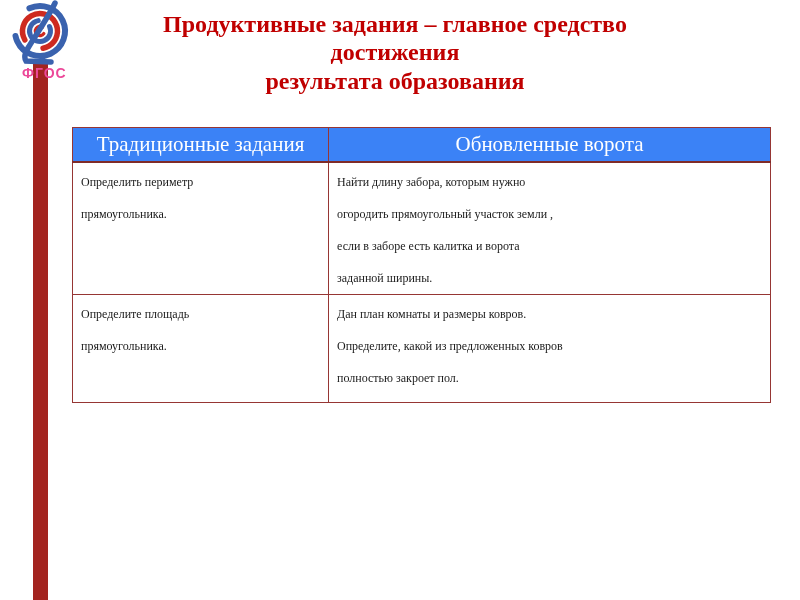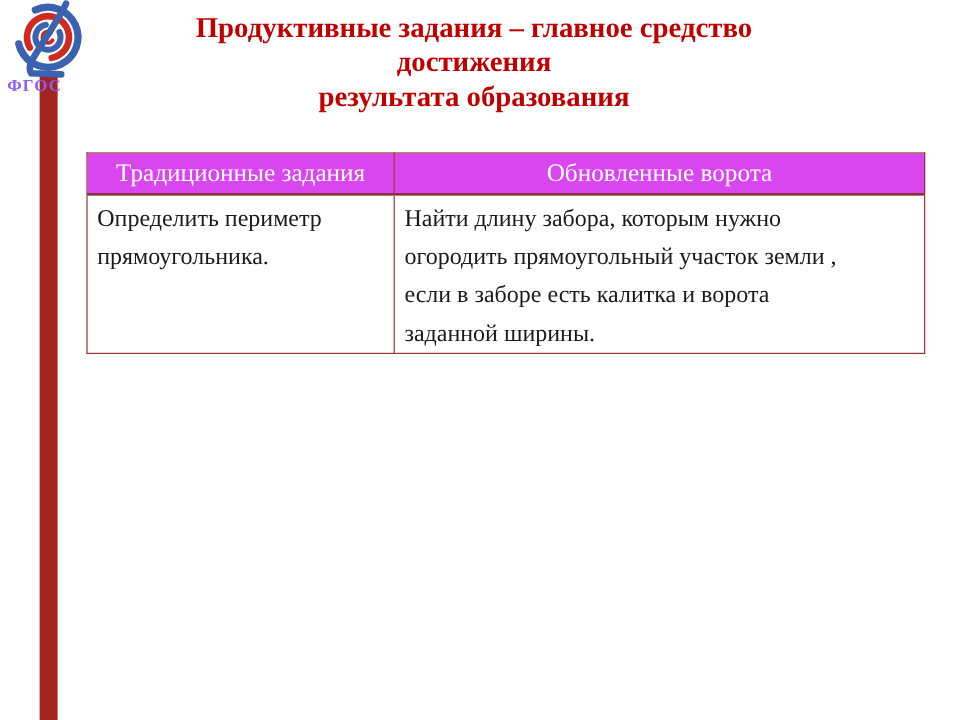--- a/index.html
+++ b/index.html
@@ -15,23 +15,23 @@
   .accent-bar {
     position: absolute; left: 33px; top: 62px;
     width: 15px; height: 538px;
     background: #A3241F;
     z-index: 1;
   }
 
   
   .logo { position: absolute; left: 2px; top: 0px; width: 80px; height: 68px; z-index: 2; }
   .fgos-label {
-    position: absolute; left: 6px; top: 65px; z-index: 3;
-    font-family: Liberation Serif, serif;
-    font-weight: bold; font-size: 14px; color: #8b5cf6;
+    position: absolute; left: 22px; top: 65px; z-index: 3;
+    font-family: Liberation Sans, sans-serif;
+    font-weight: bold; font-size: 14px; color: #ec4899;
     letter-spacing: 1px;
   }
 
   
   .title {
     position: absolute; left: 105px; top: 10px; width: 580px;
     margin: 0;
     color: #C00000;
     font-size: 24px; font-weight: bold;
     line-height: 1.18;
@@ -43,33 +43,33 @@
   .cmp-table {
     position: absolute; left: 72px; top: 127px;
     width: 698px;
     border-collapse: collapse;
     table-layout: fixed;
     border: 1px solid #BB7B78;
   }
   .cmp-table col.c1 { width: 256px; }
   .cmp-table col.c2 { width: 442px; }
   .cmp-table th {
-    background: #d946ef;
+    background: #3b82f6;
     color: #ffffff;
     font-weight: normal;
     font-size: 21px;
     height: 33px;
     padding: 0 4px;
     text-align: center;
     border: 1px solid #963634;
     border-bottom: 2px solid #7F2B28;
   }
   .cmp-table td {
     vertical-align: top;
-    font-size: 20px;
+    font-size: 12px;
     line-height: 32px;
     color: #1a1a1a;
     padding: 3px 4px 0 8px;
     border: 1px solid #963634;
     white-space: pre-line;
     overflow: hidden;
   }
   tr.r1 { height: 124px; }
   tr.r2 { height: 108px; }
   tr.r3 { height: 192px; }
@@ -114,16 +114,23 @@
     </thead>
     <tbody>
       <tr class="r1">
         <td>Определить периметр
 прямоугольника.</td>
         <td>Найти длину забора, которым нужно
 огородить прямоугольный участок земли ,
 если в заборе есть калитка и ворота
 заданной ширины.</td>
       </tr>
+      <tr class="r2">
+        <td>Определите площадь
+прямоугольника.</td>
+        <td>Дан план комнаты и размеры ковров.
+Определите, какой из предложенных ковров
+полностью закроет пол.</td>
+      </tr>
     </tbody>
   </table>
 
 </div>
 
 </body></html>

